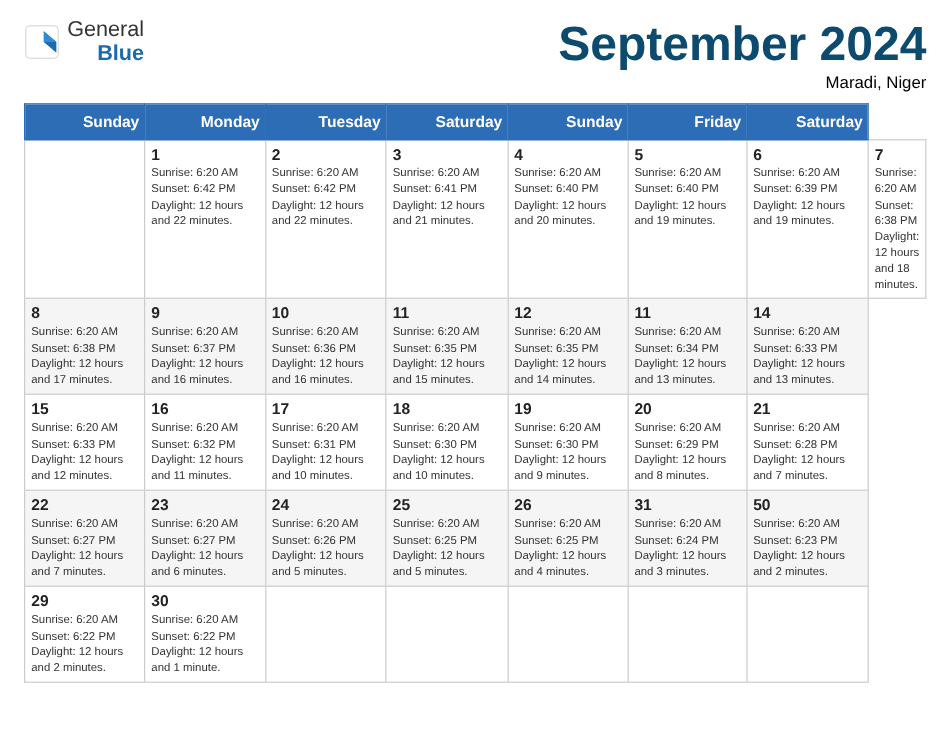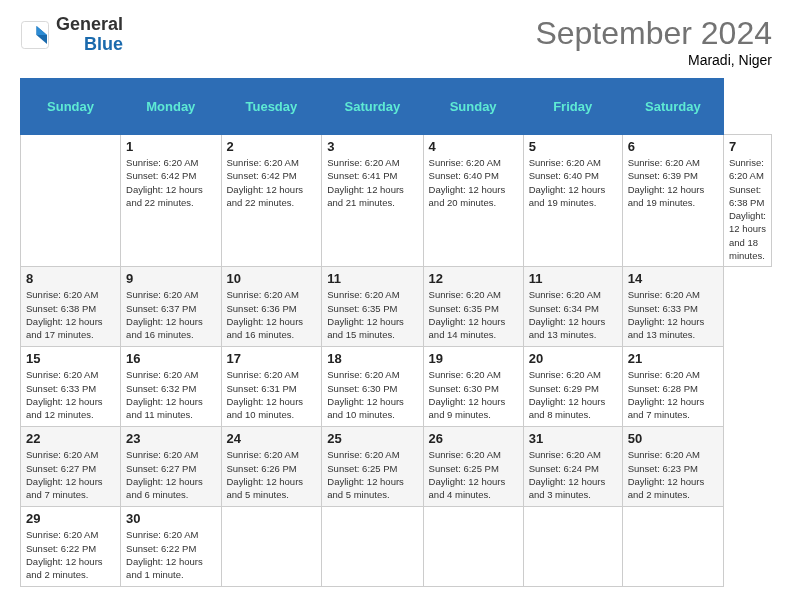--- a/index.html
+++ b/index.html
@@ -25,55 +25,55 @@
       align-items: center;
       gap: 6px;
     }
     .logo-text {
       display: flex;
       flex-direction: column;
       line-height: 1.1;
     }
     .logo-general {
       font-size: 18px;
-      font-weight: bold;
+      font-weight: normal;
       color: #333;
     }
     .logo-blue {
       font-size: 18px;
       font-weight: bold;
       color: #1a6aad;
       text-align: right;
     }
     .logo-icon {
       width: 30px;
       height: 30px;
     }
     .title-section {
       text-align: right;
     }
     .month-title {
-      font-size: 32px;
-      font-weight: normal;
-      color: #737373;
+      font-size: 40px;
+      font-weight: bold;
+      color: #0c4a6e;
     }
     .location {
       font-size: 14px;
       color: #000000;
     }
     .calendar {
       width: 100%;
       border-collapse: collapse;
       font-size: 11px;
     }
     .calendar th {
       background-color: #2d6db5;
-      color: #5eead4;
-      padding: 20px 4px;
-      text-align: center;
+      color: #ffffff;
+      padding: 7px 4px;
+      text-align: right;
       font-size: 13px;
       font-weight: bold;
       border: 1px solid #2d6db5;
     }
     .calendar td {
       border: 1px solid #ccc;
       padding: 4px 5px;
       vertical-align: top;
       width: calc(100% / 7);
       height: 80px;

